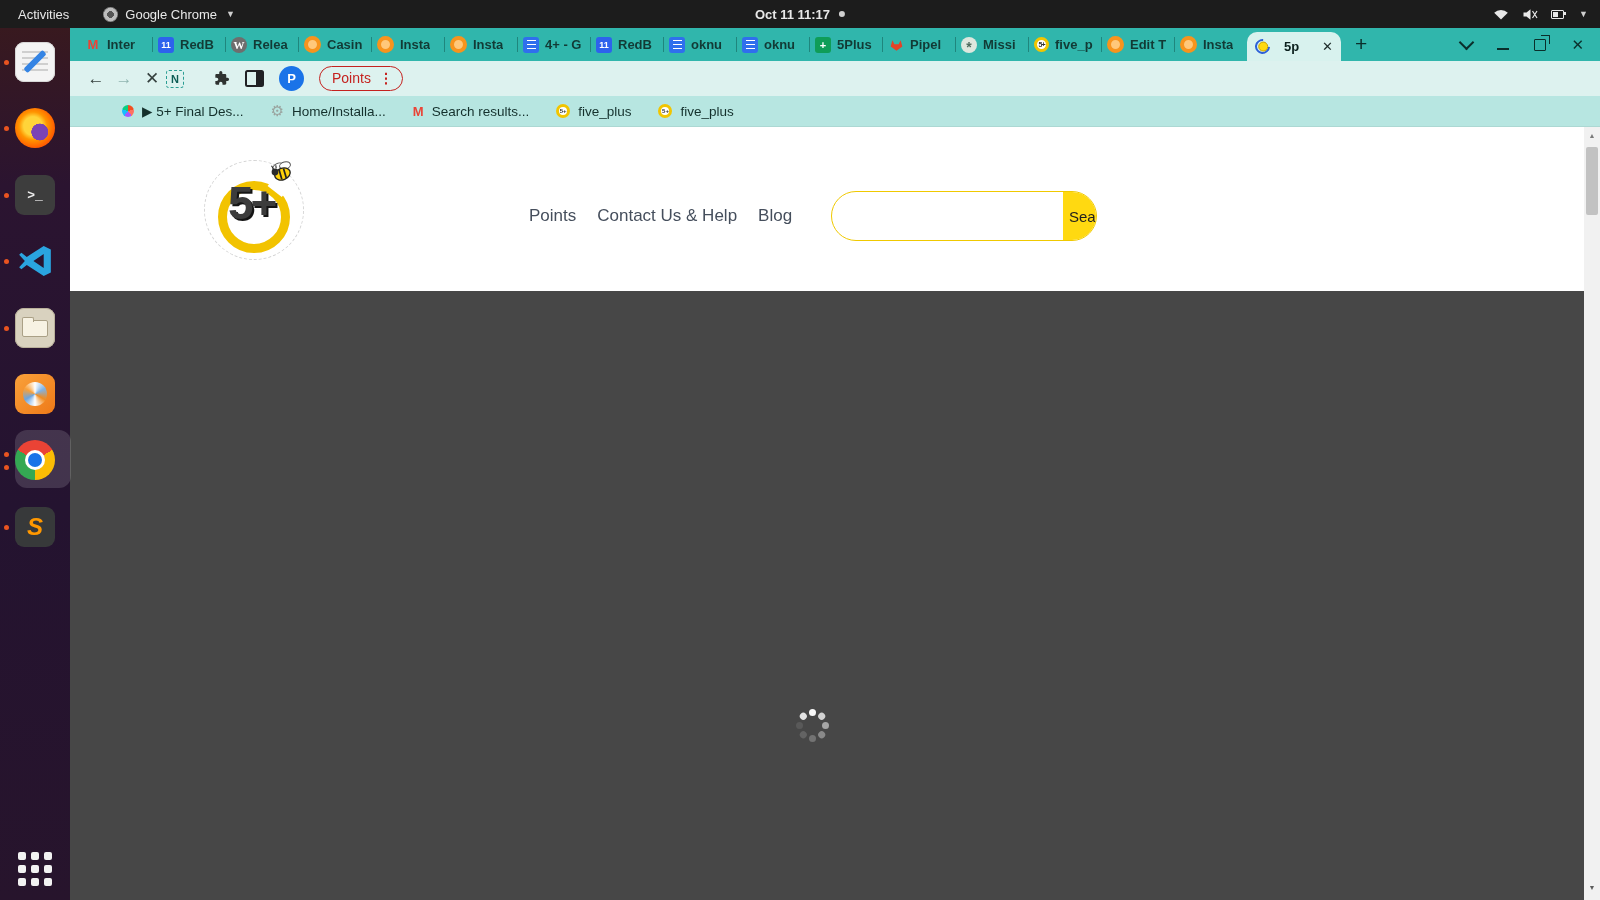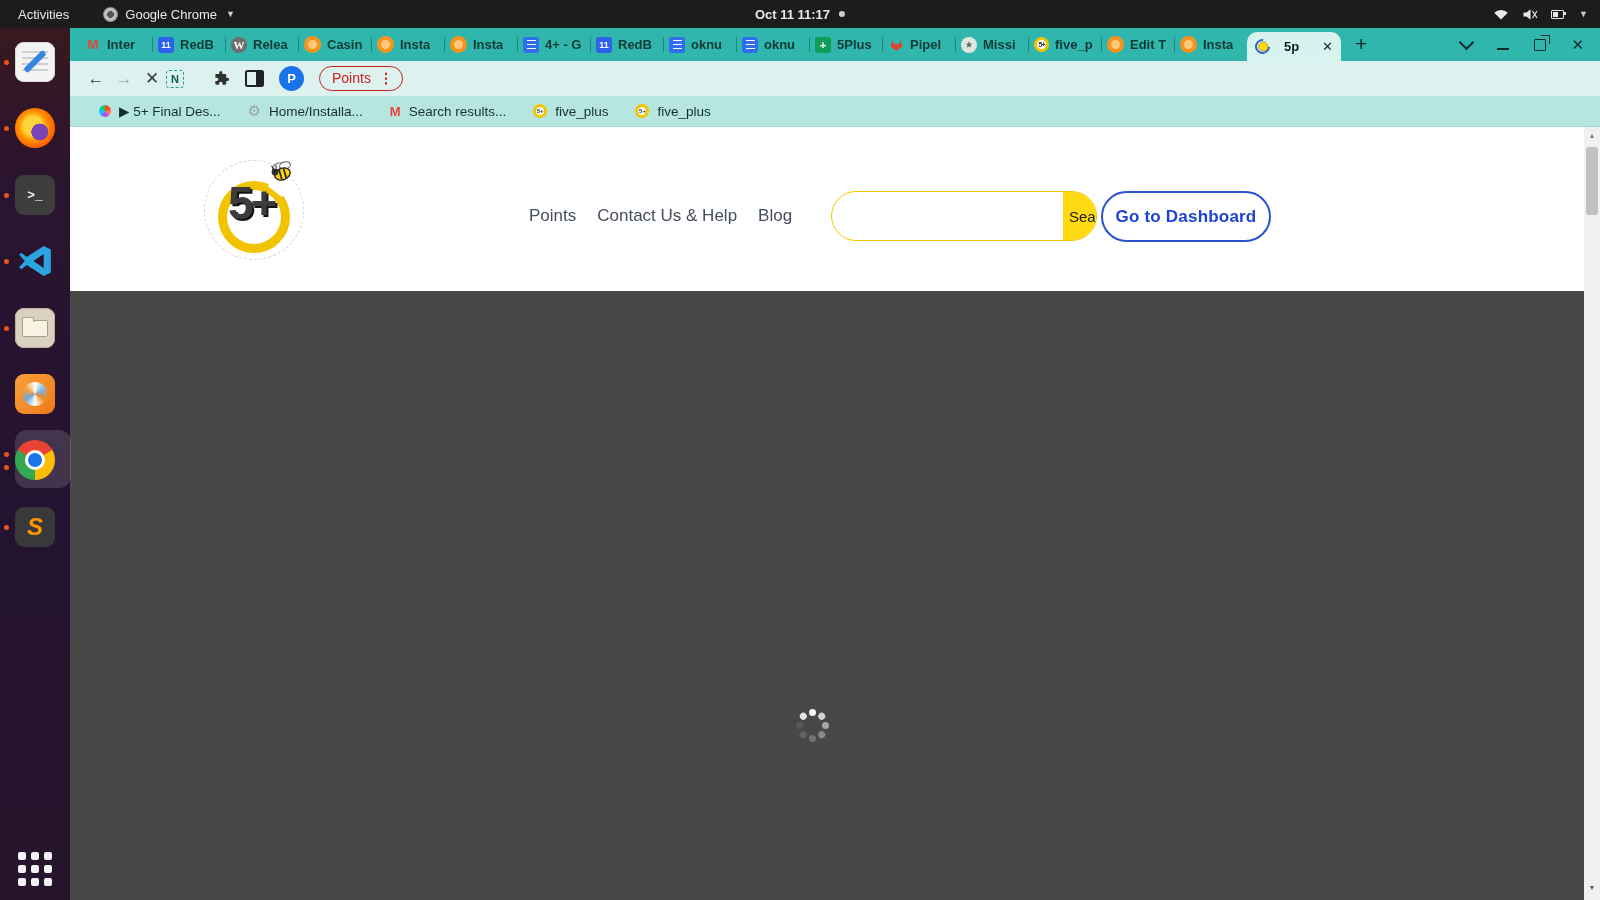--- a/index.html
+++ b/index.html
@@ -100,21 +100,21 @@
       font-size:11px;font-weight:700;display:flex;align-items:center;justify-content:center;margin-right:14px}
   .toolbar-right{display:flex;align-items:center;gap:15px}
   .sidebar-ic{width:15px;height:13px;border:2px solid #202124;border-radius:2.5px;position:relative}
   .sidebar-ic::after{content:"";position:absolute;right:0;top:0;bottom:0;width:6px;background:#202124}
   .avatar{width:25px;height:25px;border-radius:50%;background:#1a73e8;color:#fff;font-size:13px;font-weight:700;
       display:flex;align-items:center;justify-content:center}
   .updatepill{display:flex;align-items:center;gap:8px;border:1.5px solid #c5221f;border-radius:14px;
       color:#c5221f;font-size:14px;font-weight:500;padding:3px 9px 4px 12px}
   .upd-dots{font-weight:700;letter-spacing:0}
   
-  .bookmarks{height:30px;background:#b7e6e1;display:flex;align-items:center;gap:27px;padding-left:29px;
+  .bookmarks{height:30px;background:#b7e6e1;display:flex;align-items:center;gap:27px;padding-left:52px;
       border-bottom:1px solid rgba(0,0,0,.06)}
   .bm{display:flex;align-items:center;gap:8px;font-size:13.5px;color:#14302c}
   .bm-figma{width:12px;height:12px;border-radius:50%;
       background:conic-gradient(#f24e1e 0 72deg,#ff7262 0 144deg,#a259ff 0 216deg,#1abcfe 0 288deg,#0acf83 0)}
   .bm-gear{color:#9aa49f;font-size:15px}
   .bm-gmail{color:#ea4335;font-weight:700;font-size:13px}
   .bm-5p{width:8px;height:8px;border-radius:50%;border:3px solid #f2c500;background:#fff;
       color:#333;font-size:6px;font-weight:700;display:flex;align-items:center;justify-content:center}
   
   .content{flex:1;position:relative;background:#fff}
@@ -401,21 +401,20 @@
         <span>Points</span>
         <span>Contact Us &amp; Help</span>
         <span>Blog</span>
       </nav>
 
       <div class="searchwrap">
         <input class="searchinput" type="text" value="" style="">
         <button class="searchbtn">Search</button>
       </div>
 
-      <div class="dashbtn">Go to Dashboard</div>
     </div>
 
     <div class="darkarea">
       <div class="spin">
         <span></span>
           <span></span>
           <span></span>
           <span></span>
           <span></span>
           <span></span>

